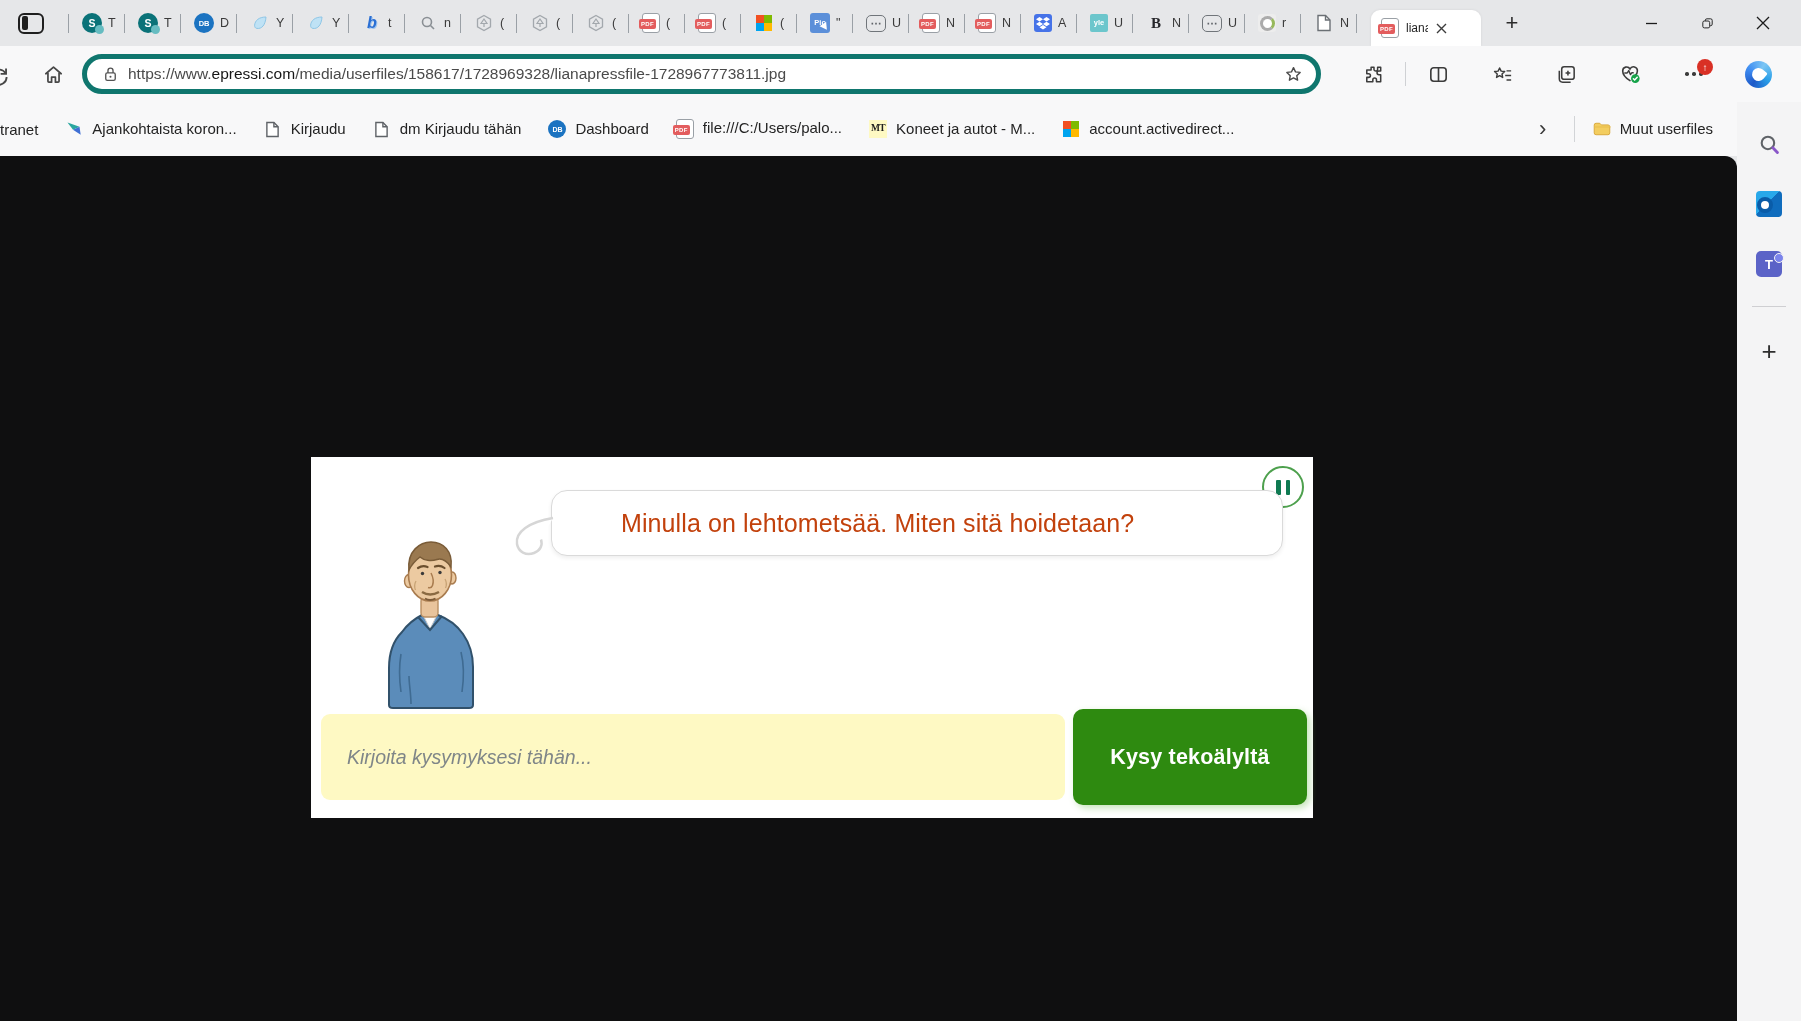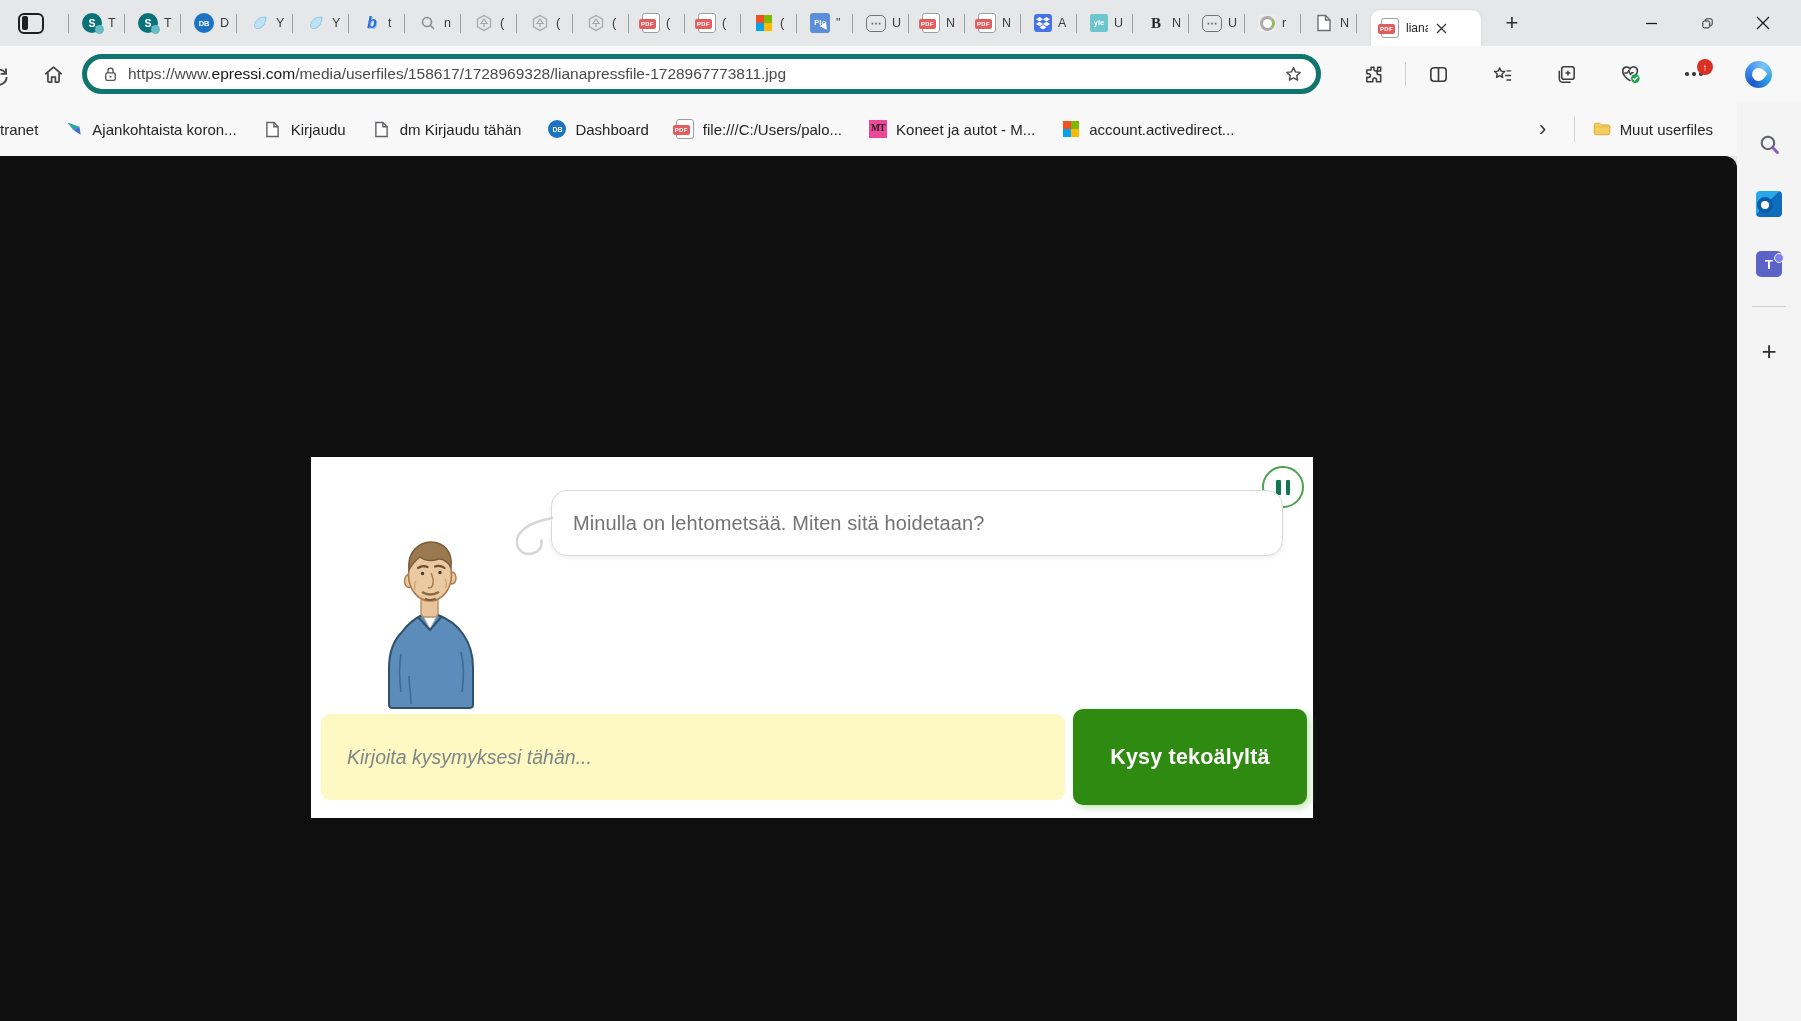--- a/index.html
+++ b/index.html
@@ -34,61 +34,61 @@
   .fv-pdf em{position:absolute;left:-4px;top:5px;background:#e35d5e;color:#fff;font:700 6px/1 "Liberation Sans",sans-serif;padding:2px 2px;border-radius:2px;font-style:normal;letter-spacing:.3px;}
   .fv-ms{width:16px;height:16px;background:conic-gradient(#7fba00 0 25%,#ffb900 0 50%,#00a4ef 0 75%,#f25022 0);}
   .fv-pic{background:#5b8fd9;border-radius:3px;color:#fff;font:700 7.5px/1 "Liberation Sans",sans-serif;}
   .fv-pic::after{content:"";position:absolute;right:0px;bottom:-1px;width:0;height:0;border:4px solid transparent;border-top:7px solid #fff;transform:rotate(-35deg);}
   .fv-card{border:1.6px solid #70757a;border-radius:5px;color:#5f6368;font-size:11px;font-weight:700;width:18px;height:15px;}
   .fv-dbx{background:#4673e8;border-radius:3px;width:18px;height:18px;}
   .fv-yle{background:#6cc6cc;border-radius:2px;color:#fff;font:700 7.5px/1 "Liberation Sans",sans-serif;width:18px;height:18px;}
   .fv-gb{color:#26262a;font:700 15px/1 "Liberation Serif",serif;}
   .fv-ring{background:#ededed;border-radius:3px;width:18px;height:18px;}
   .fv-ring i{display:block;width:9px;height:9px;border-radius:50%;border:3px solid #ababab;border-right-color:#97b95c;background:#fff;}
-  .fv-mt{background:#ec4899;color:#1e1e1e;font:700 9.5px/1 "Liberation Serif",serif;letter-spacing:-.5px;}
+  .fv-mt{background:#fef9c3;color:#1e1e1e;font:700 9.5px/1 "Liberation Serif",serif;letter-spacing:-.5px;}
   
   .toolbar{position:absolute;left:0;top:46px;width:1801px;height:56px;background:#f8f8f9;display:flex;align-items:center;box-sizing:border-box;}
   .edge-cut-refresh{position:absolute;left:-14px;top:17px;width:26px;height:26px;}
   .homebtn{margin-left:36px;width:34px;height:34px;display:flex;align-items:center;justify-content:center;border-radius:6px;flex:none;}
   .addrpill{margin-left:12px;width:1239px;height:40px;background:#fff;border:5px solid #0f766e;border-radius:20px;display:flex;align-items:center;padding:0 12px 0 14px;box-sizing:border-box;flex:none;}
   .addrpill .lock{flex:none;display:flex;margin-right:8px;}
   .urltext{flex:1;font-size:15.5px;white-space:nowrap;overflow:hidden;color:#4a4a4a;}
   .urltext .dom{color:#161616;}
   .pill-star{flex:none;display:flex;margin-left:8px;}
   .tb-icons{display:flex;align-items:center;margin-left:20px;gap:0;}
   .tbbtn{width:40px;height:36px;display:flex;align-items:center;justify-content:center;border-radius:6px;flex:none;margin:0 12px;}
   .tbdivider{width:1px;height:24px;background:#cfd1d4;flex:none;}
   .dots3{position:relative;width:22px;height:22px;display:flex;align-items:center;justify-content:center;}
   .dots3 b{width:3.4px;height:3.4px;border-radius:50%;background:#3c3c3c;margin:0 1.8px;}
   .badge-up{position:absolute;right:-8px;top:-4px;width:16px;height:16px;border-radius:50%;background:#d93025;color:#fff;font-size:10px;display:flex;align-items:center;justify-content:center;font-weight:700;}
   .copilot{width:27px;height:27px;border-radius:50%;background:conic-gradient(from 210deg,#1d59c8,#3f8df2,#7cc6f4,#2a9fe8,#1d59c8);position:relative;}
   .copilot::after{content:"";position:absolute;left:7px;top:7px;width:13px;height:13px;background:#fff;border-radius:50% 10% 50% 50%;transform:rotate(40deg);}
   
   .bmrow{position:absolute;left:0;top:102px;width:1737px;height:54px;background:#f8f8f9;display:flex;align-items:center;box-sizing:border-box;padding-right:10px;}
-  .bmitem{display:flex;align-items:center;gap:9px;margin-right:27px;flex:none;}
+  .bmitem{display:flex;align-items:flex-start;gap:9px;margin-right:27px;flex:none;}
   .bmitem .lbl{font-size:15px;color:#242424;white-space:nowrap;}
   .bmitem.first{margin-left:0;}
   .bm-right{margin-left:auto;display:flex;align-items:center;gap:18px;}
   .bm-chevron{font-size:22px;color:#3a3a3a;width:26px;text-align:center;}
   .bm-div{width:1px;height:26px;background:#d2d4d7;}
   .fvbm{width:18px;height:18px;position:relative;flex:none;display:flex;align-items:center;justify-content:center;}
   
   .sidebar{position:absolute;right:0;top:102px;width:64px;bottom:0;background:#f4f4f5;display:flex;flex-direction:column;align-items:center;padding-top:22px;box-sizing:border-box;}
   .sbbtn{width:40px;height:40px;display:flex;align-items:center;justify-content:center;border-radius:8px;margin-bottom:20px;flex:none;}
   .sb-div{width:34px;height:1px;background:#cfcfd2;margin:2px 0 24px 0;}
   .ol-icon{width:26px;height:26px;border-radius:4px;background:linear-gradient(135deg,#28a8ea 0 45%,#0f6cbd 45%);position:relative;}
   .ol-icon::before{content:"";position:absolute;left:1px;top:6px;width:8px;height:8px;border:4px solid #0a5ca8;border-radius:50%;background:#fff;}
   .tm-icon{width:26px;height:26px;border-radius:5px;background:#5b63c7;position:relative;display:flex;align-items:center;justify-content:center;color:#fff;font-weight:700;font-size:13px;}
   .tm-icon::after{content:"";position:absolute;right:-2px;top:2px;width:8px;height:8px;border-radius:50%;background:#7b83eb;border:1.5px solid #f4f4f5;}
   .sb-plus{font-size:26px;font-weight:300;color:#2e2e2e;}
   
   .content{position:absolute;left:0;top:156px;width:1737px;height:865px;background:#0f0f10;border-top-right-radius:12px;}
   .panel{position:absolute;left:311px;top:301px;width:1002px;height:361px;background:#ffffff;}
   .bubble{position:absolute;left:240px;top:33px;width:732px;height:66px;background:#fff;border:1.5px solid #dadada;border-radius:16px;box-shadow:0 2px 4px rgba(0,0,0,.07);display:flex;align-items:center;padding-left:21px;box-sizing:border-box;}
-  .bubble .qtext{font-size:20px;color:#737373;letter-spacing:.1px;}
+  .bubble .qtext{font-size:25px;color:#c2410c;letter-spacing:.1px;margin-left:48px;}
   .tail{position:absolute;left:198px;top:57px;}
   .pausebtn{position:absolute;left:951px;top:9px;width:42px;height:42px;border-radius:50%;background:#fff;border:2.5px solid #4da04d;box-sizing:border-box;display:flex;align-items:center;justify-content:center;gap:5px;}
   .pausebtn i{display:block;width:4.5px;height:15px;background:#0f7a52;border-radius:1px;}
   .man{position:absolute;left:60px;top:77px;}
   .inputbar{position:absolute;left:10px;top:257px;width:744px;height:86px;background:#fef9c3;border-radius:9px;display:flex;align-items:center;padding-left:26px;box-sizing:border-box;}
   .inputbar .ph{font-style:italic;font-size:19.5px;color:#7f8688;}
   .askbtn{position:absolute;left:762px;top:252px;width:234px;height:96px;background:#2e8a10;border-radius:10px;display:flex;align-items:center;justify-content:center;box-shadow:3px 3px 7px rgba(126,196,100,.45);}
   .askbtn .btxt{color:#fff;font-weight:700;font-size:21.5px;letter-spacing:.2px;}
   svg{display:block;}
 </style>

